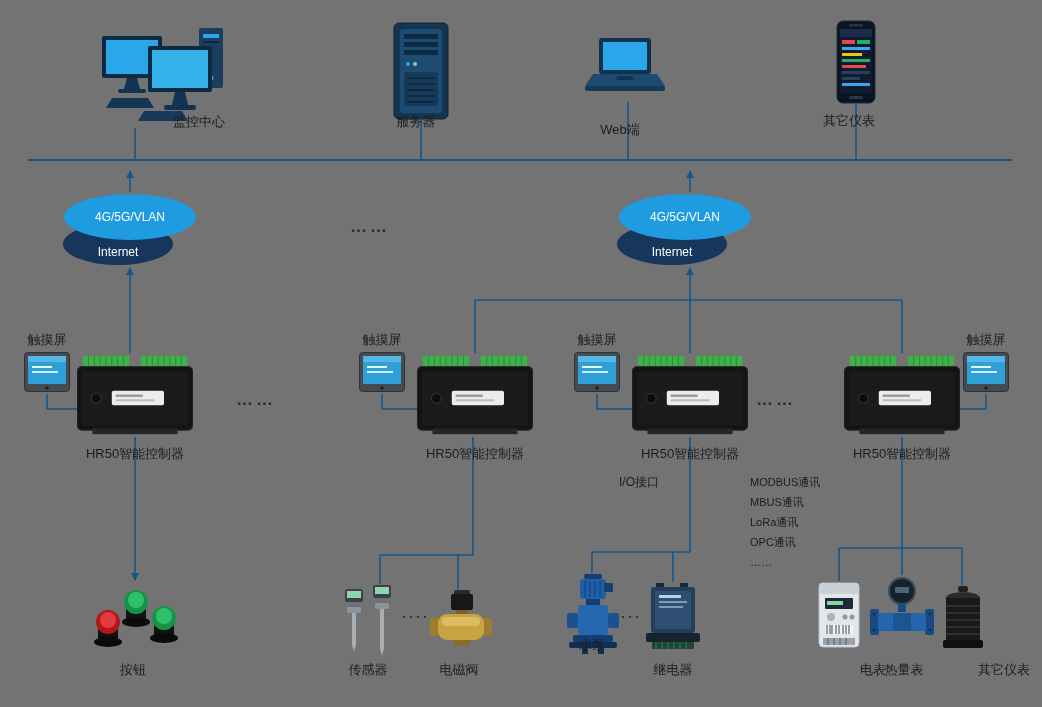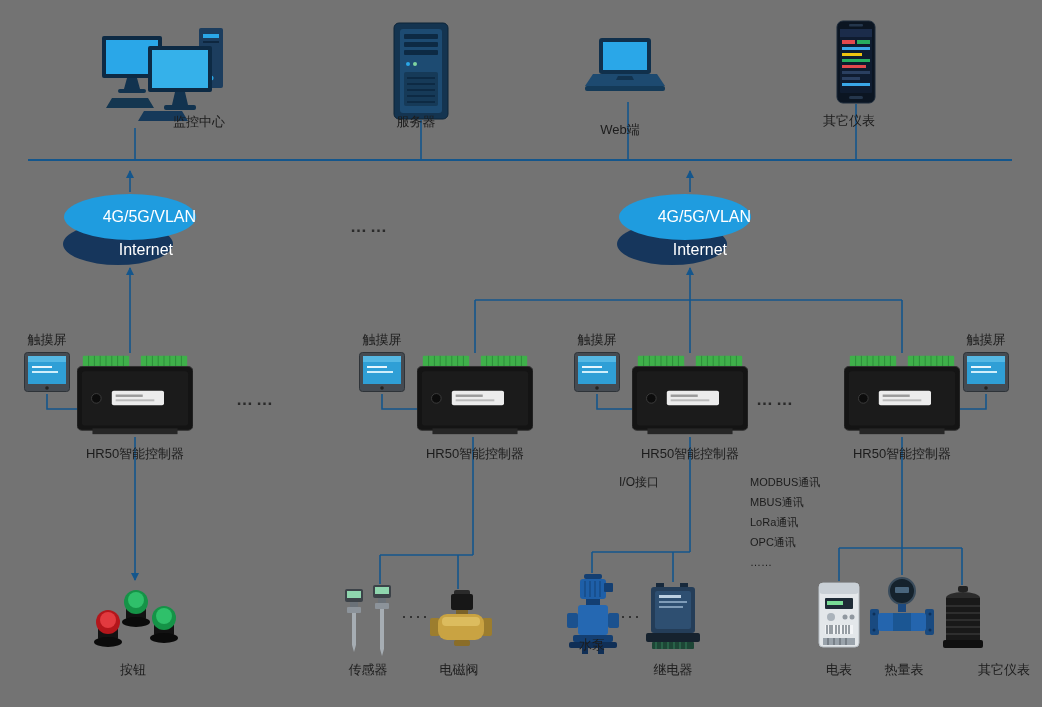--- a/index.html
+++ b/index.html
@@ -4,21 +4,21 @@
 <style>
   *{margin:0;padding:0;box-sizing:border-box}
   html,body{background:#fff}
   body{font-family:"Liberation Sans","DejaVu Sans",sans-serif}
   .stage{position:relative;width:1042px;height:707px;background:#737373;overflow:hidden}
   .icon{position:absolute}
   svg{display:block}
   .lbl{position:absolute;font-size:13px;color:#1c1c1c;white-space:nowrap;transform:translateX(-50%)}
   .lbl-left{position:absolute;font-size:12px;color:#1c1c1c;white-space:nowrap}
   .dots{position:absolute;font-size:17px;font-weight:bold;letter-spacing:3px;color:#2a2a2a}
-  .cloud{position:absolute;border-radius:50%;display:flex;align-items:center;justify-content:flex-end;color:#fff;font-size:16px}
+  .cloud{position:absolute;border-radius:50%;display:flex;align-items:center;justify-content:center;color:#fff;font-size:12px}
   .cloud-dark{background:#16365c;align-items:flex-end;padding-bottom:6px}
   .cloud-light{background:#1f9cdf}
   .proto{position:absolute;font-size:11px;color:#1c1c1c;line-height:20px}
   .wires{position:absolute;left:0;top:0}
 </style>
 </head>
 <body>
 
 <div class="stage">
 
@@ -404,17 +404,17 @@
       <path d="M8 20h34M8 27h34M8 34h34M8 41h34M8 48h34" stroke="#2e2e2e" stroke-width="2"></path>
       <rect x="5" y="54" width="40" height="8" rx="2" fill="#101010"></rect>
     </svg>
   </div>
 
   <span class="lbl" style="left:133px;top:661px">按钮</span>
   <span class="lbl" style="left:368px;top:661px">传感器</span>
   <span class="lbl" style="left:459px;top:661px">电磁阀</span>
   <span class="lbl" style="left:592px;top:636px">水泵</span>
   <span class="lbl" style="left:673px;top:661px">继电器</span>
-  <span class="lbl" style="left:839px;top:661px">电表</span>
+  <span class="lbl" style="left:873px;top:661px">电表</span>
   <span class="lbl" style="left:904px;top:661px">热量表</span>
   <span class="lbl" style="left:1004px;top:661px">其它仪表</span>
 
 </div>
 
 </body></html>

